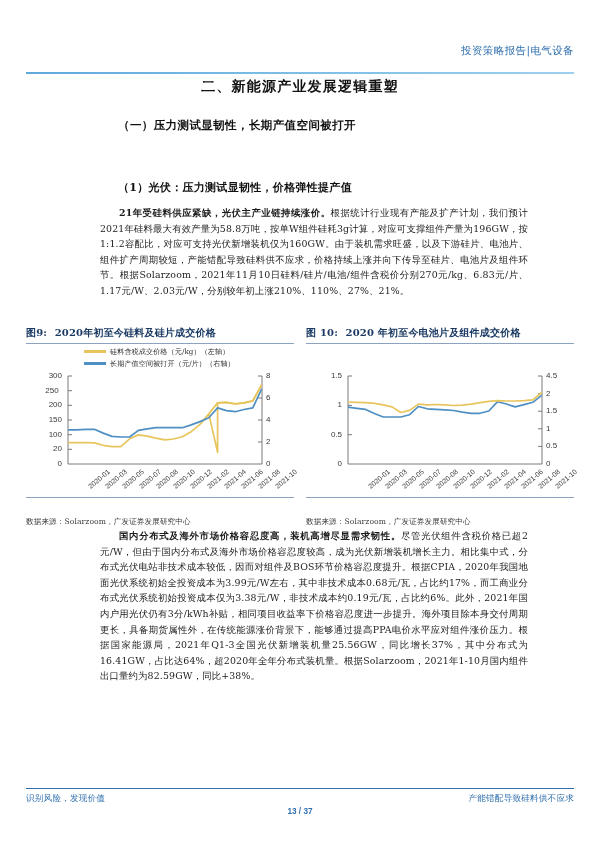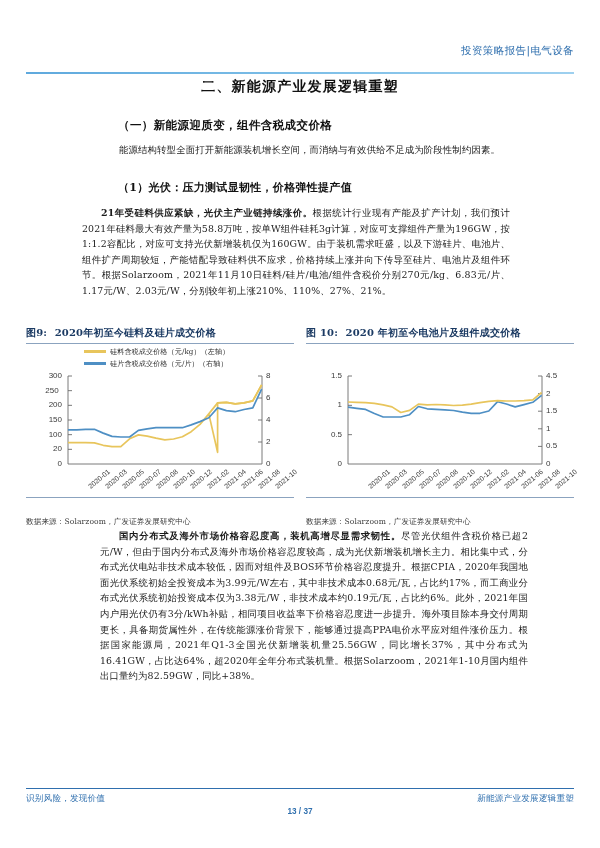--- a/index.html
+++ b/index.html
@@ -69,21 +69,21 @@
   
   .para{
     position:absolute;
     font-family:"DejaVu Serif","Liberation Serif",serif;
     font-size:9.4px;line-height:15.6px;color:#1b1b1b;
     text-align:justify;text-justify:inter-ideograph;
     letter-spacing:.15px;
   }
   .para b{font-weight:bold;}
   .p1{left:100px;top:142px;width:425px;text-indent:19px;}
-  .p2{left:82px;top:205px;width:428px;text-indent:19px;}
+  .p2{left:100px;top:205px;width:428px;text-indent:19px;}
   .p3{left:100px;top:528px;width:428px;text-indent:19px;}
 
   
   .fig{position:absolute;top:326px;width:268px;height:190px;}
   .fig-left{left:26px;}
   .fig-right{left:306px;}
   .fig-title{
     font-family:"DejaVu Serif","Liberation Serif",serif;
     font-size:10px;font-weight:bold;color:#1b3a63;letter-spacing:.2px;
     padding-bottom:3px;
@@ -141,40 +141,39 @@
 <body>
 
 <div class="page">
 
   <div class="header">
     <div class="header-right">投资策略报告|电气设备</div>
     <div class="header-rule"></div>
   </div>
 
   <div class="h1">二、新能源产业发展逻辑重塑</div>
-  <div class="h2">（一）新能源迎质变，组件含税成交价格</div>
+  <div class="h2">（一）压力测试显韧性，长期产值空间被打开</div>
   <div class="h3">（1）光伏：压力测试显韧性，价格弹性提产值</div>
 
-  <div class="para p1">能源结构转型全面打开新能源装机增长空间，而消纳与有效供给不足成为阶段性制约因素。</div>
 
   <div class="para p2"><b>21年受硅料供应紧缺，光伏主产业链持续涨价。</b><span>根据统计行业现有产能及扩产计划，我们预计2021年硅料最大有效产量为58.8万吨，按单W组件硅耗3g计算，对应可支撑组件产量为196GW，按1:1.2容配比，对应可支持光伏新增装机仅为160GW。由于装机需求旺盛，以及下游硅片、电池片、组件扩产周期较短，产能错配导致硅料供不应求，价格持续上涨并向下传导至硅片、电池片及组件环节。根据Solarzoom，2021年11月10日硅料/硅片/电池/组件含税价分别270元/kg、6.83元/片、1.17元/W、2.03元/W，分别较年初上涨210%、110%、27%、21%。</span></div>
 
   <div class="fig fig-left">
     <div class="fig-title"><span>图9:</span>&nbsp;&nbsp;<span>2020年初至今硅料及硅片成交价格</span></div>
     <div class="fig-rule"></div>
     <div class="fig-body">
 
       <div class="legend">
         <div class="legend-row">
           <span class="legend-swatch" style="background:#e8c55c"></span>
           <span class="legend-label">硅料含税成交价格（元/kg）（左轴）</span>
         </div>
         <div class="legend-row">
           <span class="legend-swatch" style="background:#4e8fc4"></span>
-          <span class="legend-label">硅片含税成交价格（元/片）（右轴）</span>
+          <span class="legend-label">长期产值空间被打开（元/片）（右轴）</span>
         </div>
       </div>
 
       <div class="plot">
         <svg width="268" height="128" viewBox="0 0 268 128">
           <line x1="42" y1="8" x2="42" y2="96" stroke="#6b6b6b" stroke-width="0.9"></line>
           <line x1="236" y1="8" x2="236" y2="96" stroke="#6b6b6b" stroke-width="0.9"></line>
           <line x1="42" y1="96" x2="236" y2="96" stroke="#6b6b6b" stroke-width="0.9"></line>
           <line x1="42" y1="8" x2="46" y2="8" stroke="#6b6b6b" stroke-width="0.9"></line>
           <line x1="42" y1="22.67" x2="46" y2="22.67" stroke="#6b6b6b" stroke-width="0.9"></line>
@@ -275,16 +274,16 @@
       </div>
     </div>
     <div class="fig-foot-rule"></div>
     <div class="fig-source">数据来源：Solarzoom，广发证券发展研究中心</div>
   </div>
 
   <div class="para p3"><b>国内分布式及海外市场价格容忍度高，装机高增尽显需求韧性。</b><span>尽管光伏组件含税价格已超2元/W，但由于国内分布式及海外市场价格容忍度较高，成为光伏新增装机增长主力。相比集中式，分布式光伏电站非技术成本较低，因而对组件及BOS环节价格容忍度提升。根据CPIA，2020年我国地面光伏系统初始全投资成本为3.99元/W左右，其中非技术成本0.68元/瓦，占比约17%，而工商业分布式光伏系统初始投资成本仅为3.38元/W，非技术成本约0.19元/瓦，占比约6%。此外，2021年国内户用光伏仍有3分/kWh补贴，相同项目收益率下价格容忍度进一步提升。海外项目除本身交付周期更长，具备期货属性外，在传统能源涨价背景下，能够通过提高PPA电价水平应对组件涨价压力。根据国家能源局，2021年Q1-3全国光伏新增装机量25.56GW，同比增长37%，其中分布式为16.41GW，占比达64%，超2020年全年分布式装机量。根据Solarzoom，2021年1-10月国内组件出口量约为82.59GW，同比+38%。</span></div>
 
   <div class="footer-rule"></div>
   <div class="footer-left">识别风险，发现价值</div>
-  <div class="footer-right">新能源产业发展逻辑重塑</div>
+  <div class="footer-right">产能错配导致硅料供不应求</div>
   <div class="footer-page">13 / 37</div>
 
 </div>
 
 </body></html>

